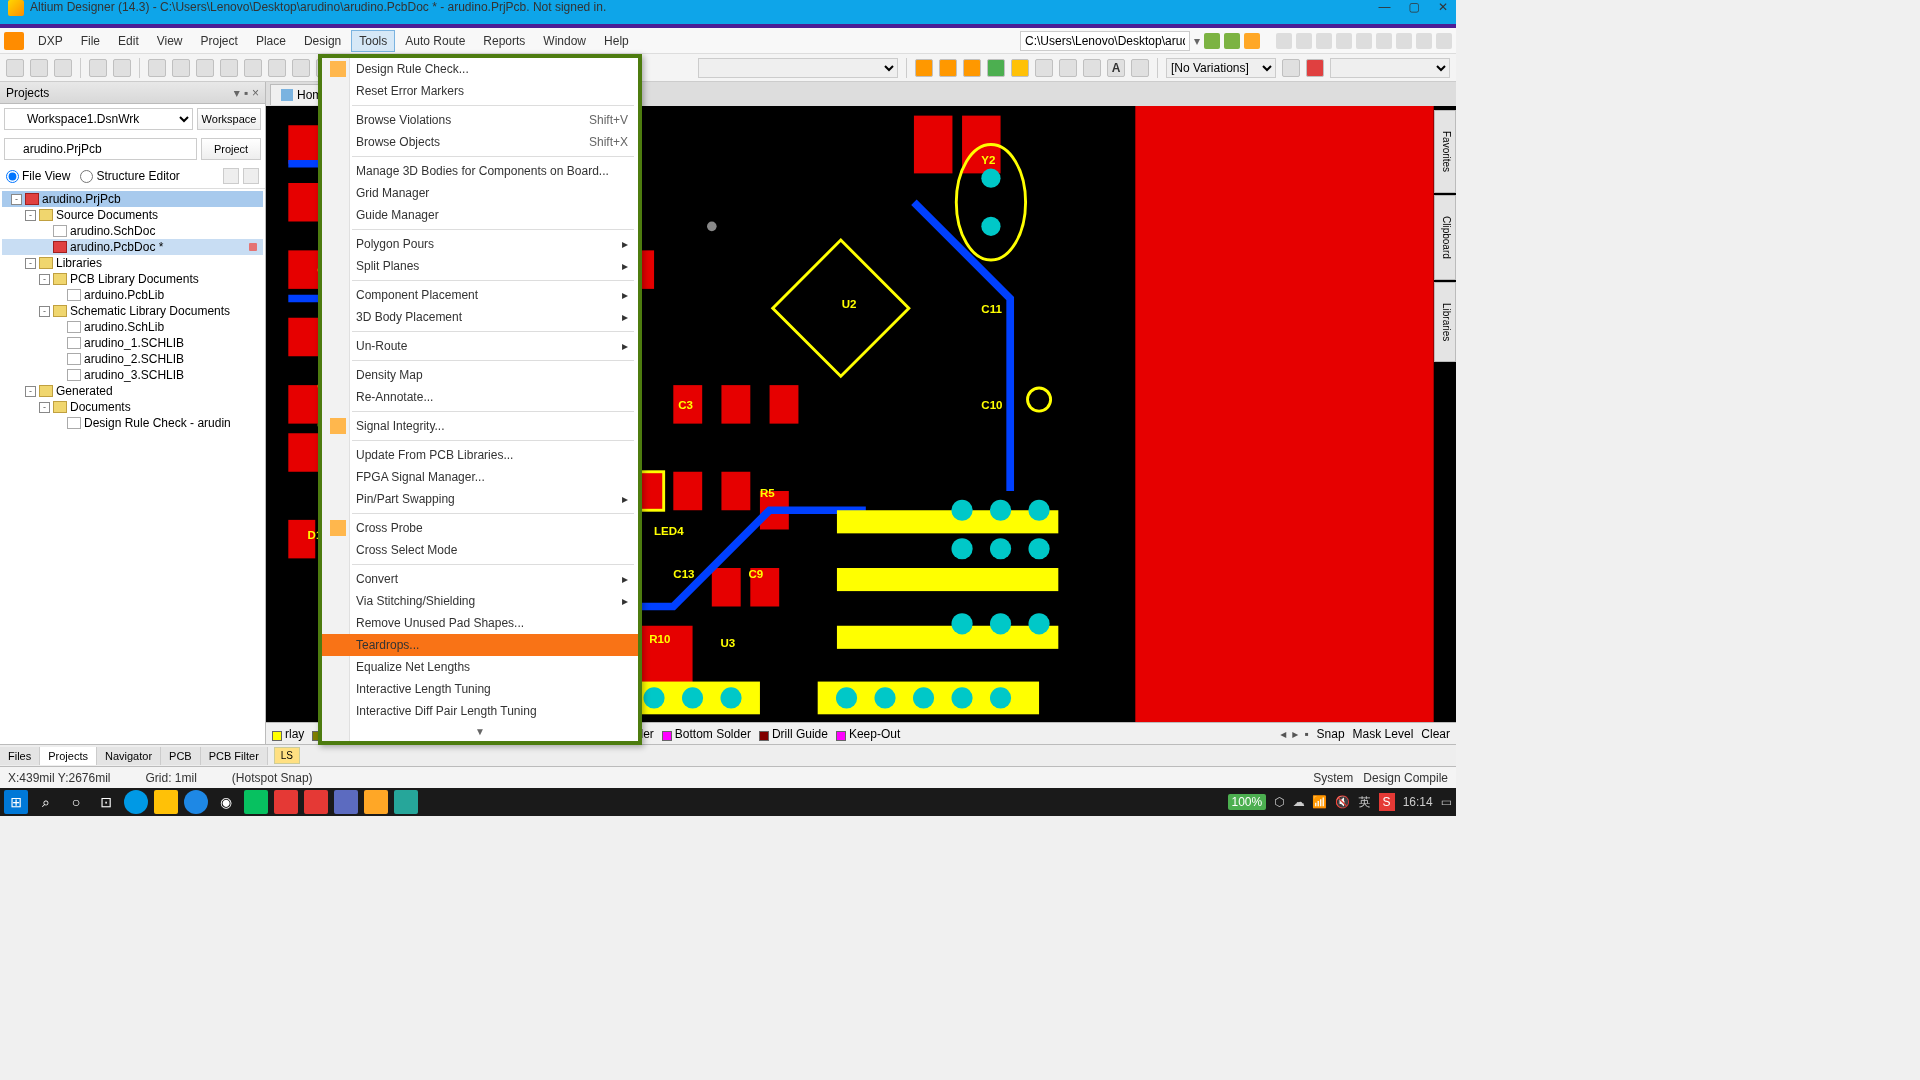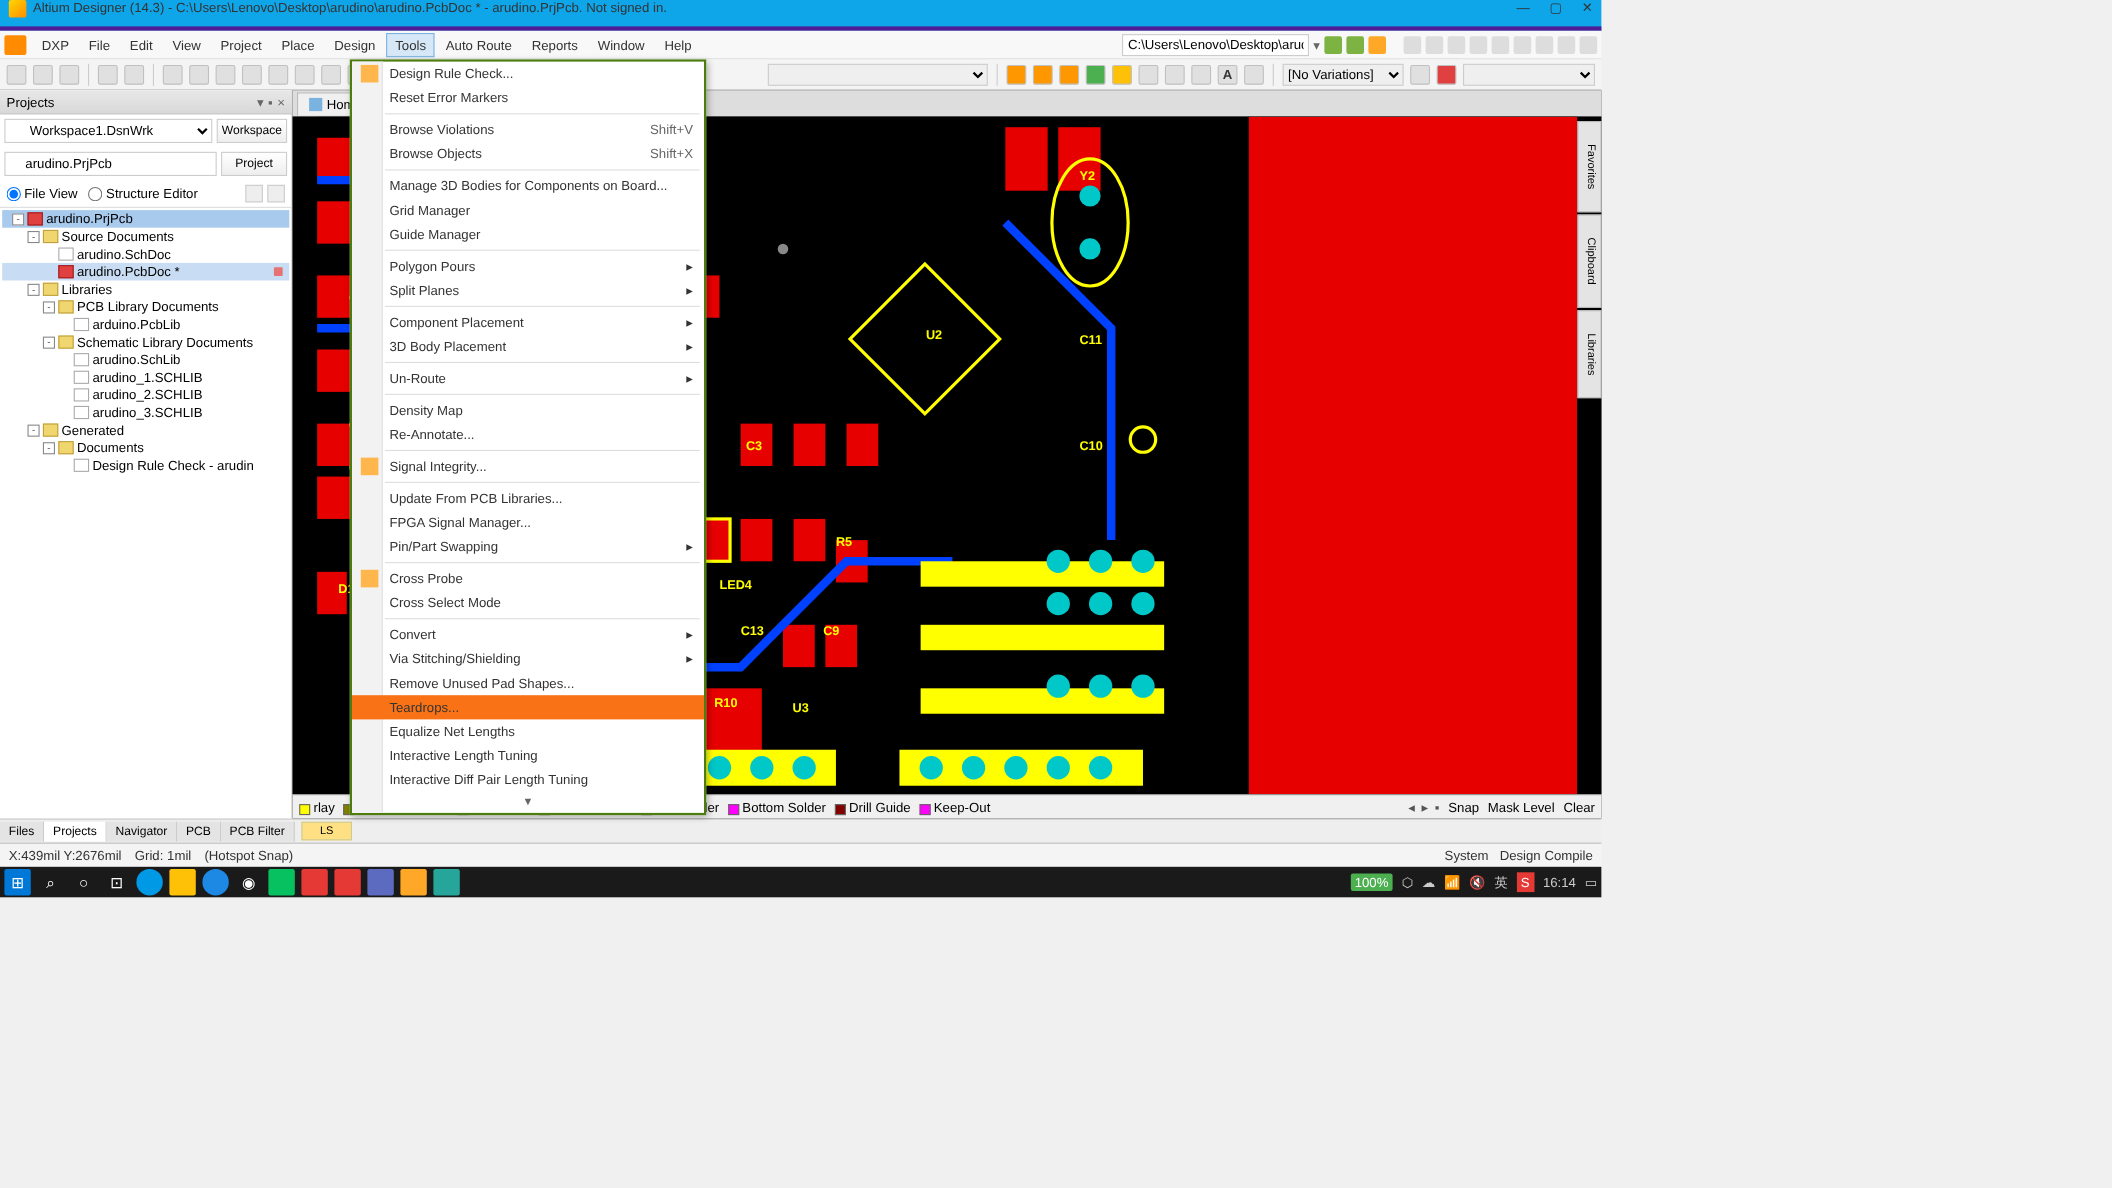--- a/index.html
+++ b/index.html
@@ -47,26 +47,26 @@
 .canvas-area{flex:1;position:relative;background:#2a2a2a;display:flex;flex-direction:column}
 .doc-tabs{height:24px;background:#ddd;display:flex;align-items:center;padding:0 4px;gap:2px}
 .doc-tabs .dtab{padding:3px 10px;background:#f0f0f0;border:1px solid #bbb;border-bottom:none;font-size:11px;display:flex;align-items:center;gap:4px}
 .doc-tabs .dticon{width:12px;height:12px;background:#7ab3e0}
 .pcb-view{flex:1;background:#000;position:relative;overflow:hidden}
 .pcb-view svg{width:100%;height:100%}
 .layer-strip{height:22px;background:#f0f0f0;display:flex;align-items:center;padding:0 6px;gap:8px;font-size:11px;border-top:1px solid #bbb;overflow:hidden}
 .layer-strip .lay{display:flex;align-items:flex-end;gap:3px;white-space:nowrap}
 .layer-strip .lsw{width:10px;height:10px;border:1px solid #666}
 .layer-strip .rctrls{margin-left:auto;display:flex;gap:6px;align-items:center;color:#555}
-.statusbar{height:22px;background:#f4f4f4;display:flex;align-items:center;padding:0 8px;gap:12px;border-top:1px solid #bbb;font-size:11px;color:#333}
+.statusbar{height:22px;background:#f4f4f4;display:flex;align-items:center;padding:0 8px;gap:35px;border-top:1px solid #bbb;font-size:11px;color:#333}
 .statusbar .srt{margin-left:auto;display:flex;gap:10px}
 .taskbar{height:28px;background:#1a1a1a;display:flex;align-items:center;padding:0 4px;gap:6px}
 .taskbar .tsk{width:24px;height:24px;border-radius:2px;display:flex;align-items:center;justify-content:center;color:#fff;font-size:14px}
 .taskbar .tray{margin-left:auto;display:flex;align-items:center;gap:8px;color:#ccc;font-size:11px}
-.dropdown{position:absolute;left:318px;top:54px;width:324px;background:#fff;border:2px solid #4d7c0f;box-shadow:2px 2px 6px rgba(0,0,0,.3);z-index:100}
+.dropdown{position:absolute;left:318px;top:54px;width:324px;background:#fff;border:4px solid #4d7c0f;box-shadow:2px 2px 6px rgba(0,0,0,.3);z-index:100}
 .dropdown .mi{display:flex;align-items:center;padding:4px 10px 4px 34px;color:#333;position:relative}
 .dropdown .mi.hl{background:#f97316}
 .dropdown .mi .micon{position:absolute;left:8px;width:16px;height:16px}
 .dropdown .mi .sc{margin-left:auto;color:#666}
 .dropdown .mi .arr{margin-left:auto;color:#333}
 .dropdown .msep{height:1px;background:#ddd;margin:3px 4px 3px 30px}
 .dropdown .iconstrip{position:absolute;left:0;top:0;bottom:0;width:28px;background:#f2f2f2;border-right:1px solid #e0e0e0}
 .dropdown .expand-arrow{text-align:center;padding:4px;color:#666;font-size:10px}
 .rightstrip{position:absolute;right:0;top:110px;width:22px;display:flex;flex-direction:column;gap:2px}
 .rightstrip .rtab{background:#e4e4e4;border:1px solid #bbb;padding:20px 3px;writing-mode:vertical-rl;font-size:10px;text-align:center}
@@ -472,21 +472,21 @@
       </div>
   </div>
 </div>
 
 <div class="bottomtabs" id="btabs">
     <div class="bt">Files</div>
     <div class="bt active">Projects</div>
     <div class="bt">Navigator</div>
     <div class="bt">PCB</div>
     <div class="bt">PCB Filter</div>
-    <div style="margin-left: 6px; background: rgb(255, 224, 130); padding: 2px 16px; font-size: 10px; border: 1px solid rgb(204, 204, 153);">LS</div>
+    <div style="margin-left: 6px; background: rgb(255, 224, 130); padding: 2px 6px; font-size: 10px; border: 1px solid rgb(204, 204, 153);">LS</div>
   </div>
 
 <div class="statusbar">
   <span>X:439mil Y:2676mil</span>
   <span>Grid: 1mil</span>
   <span>(Hotspot Snap)</span>
   <div class="srt">
     <span>System</span>
     <span>Design Compile</span>
   </div>

